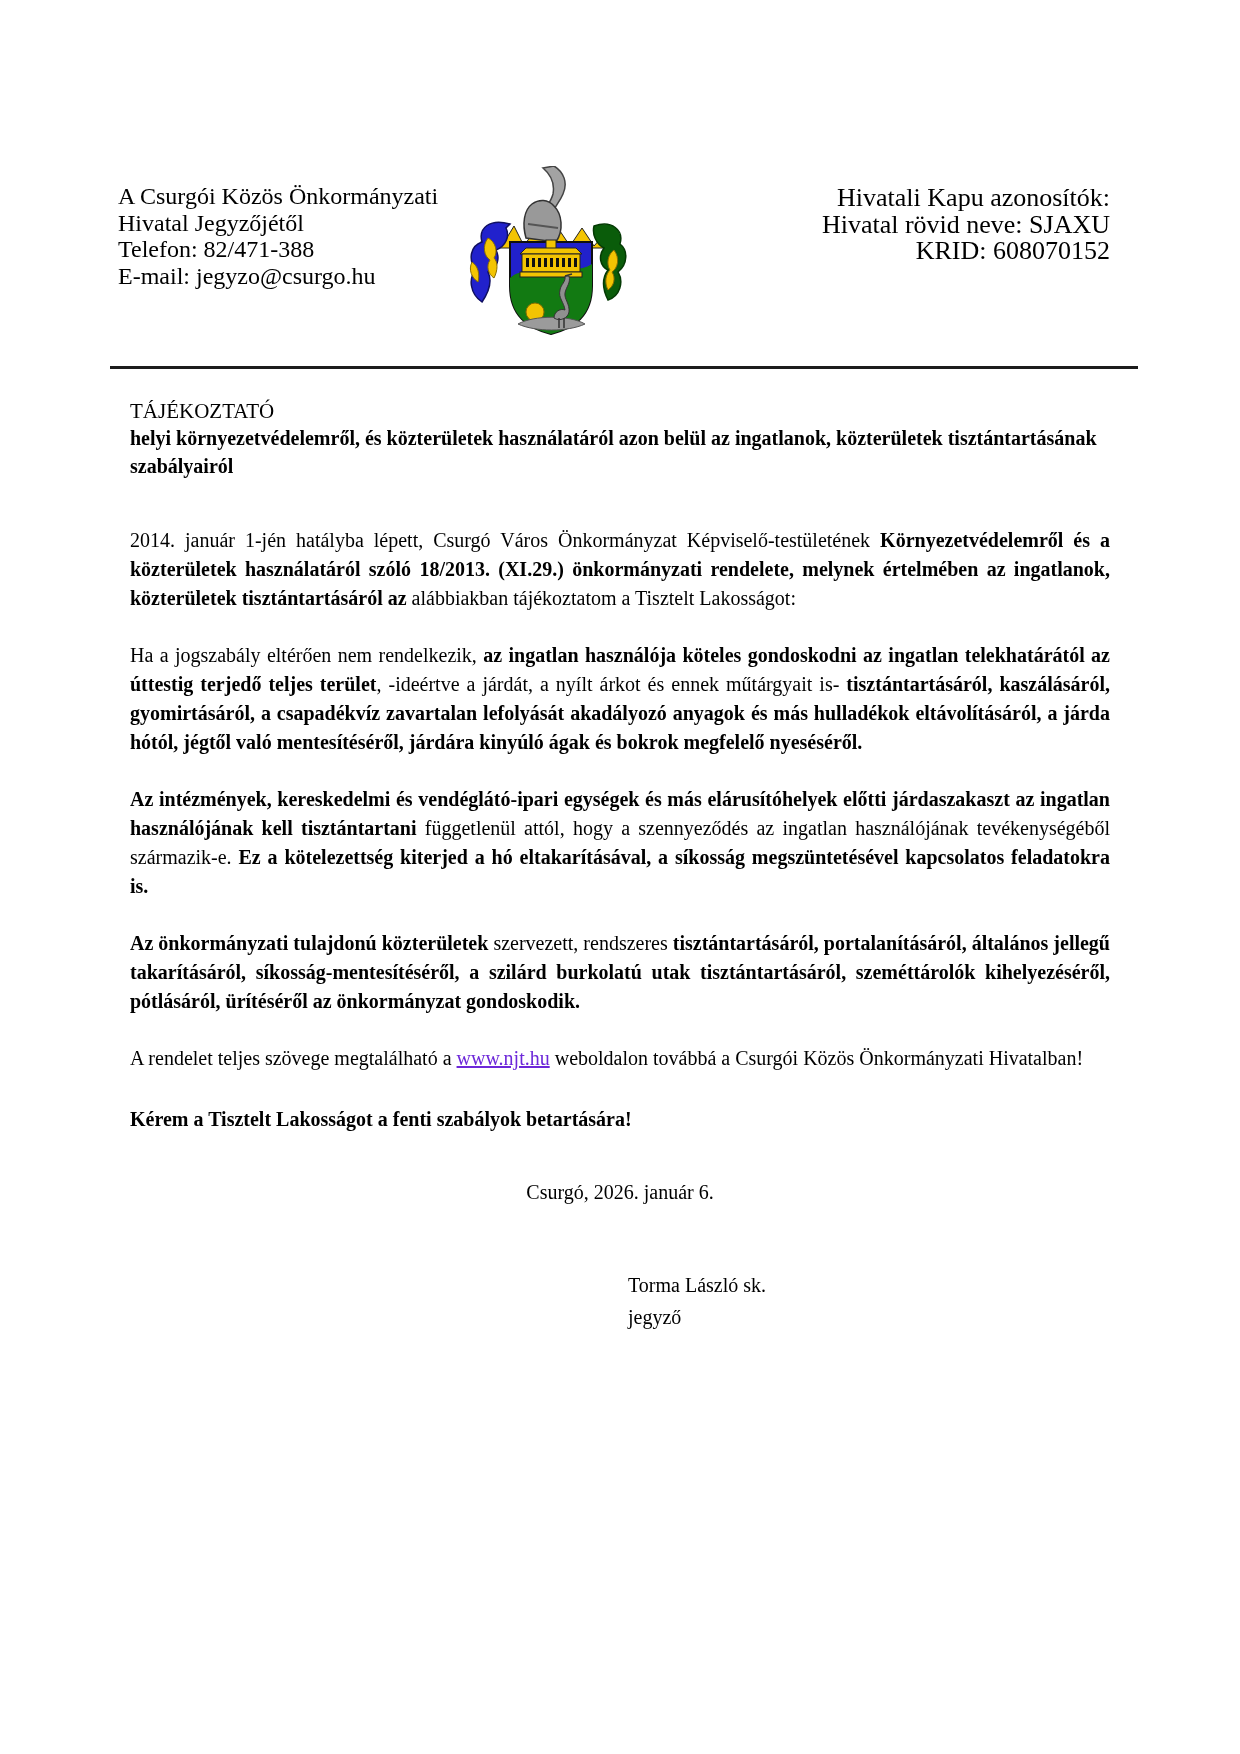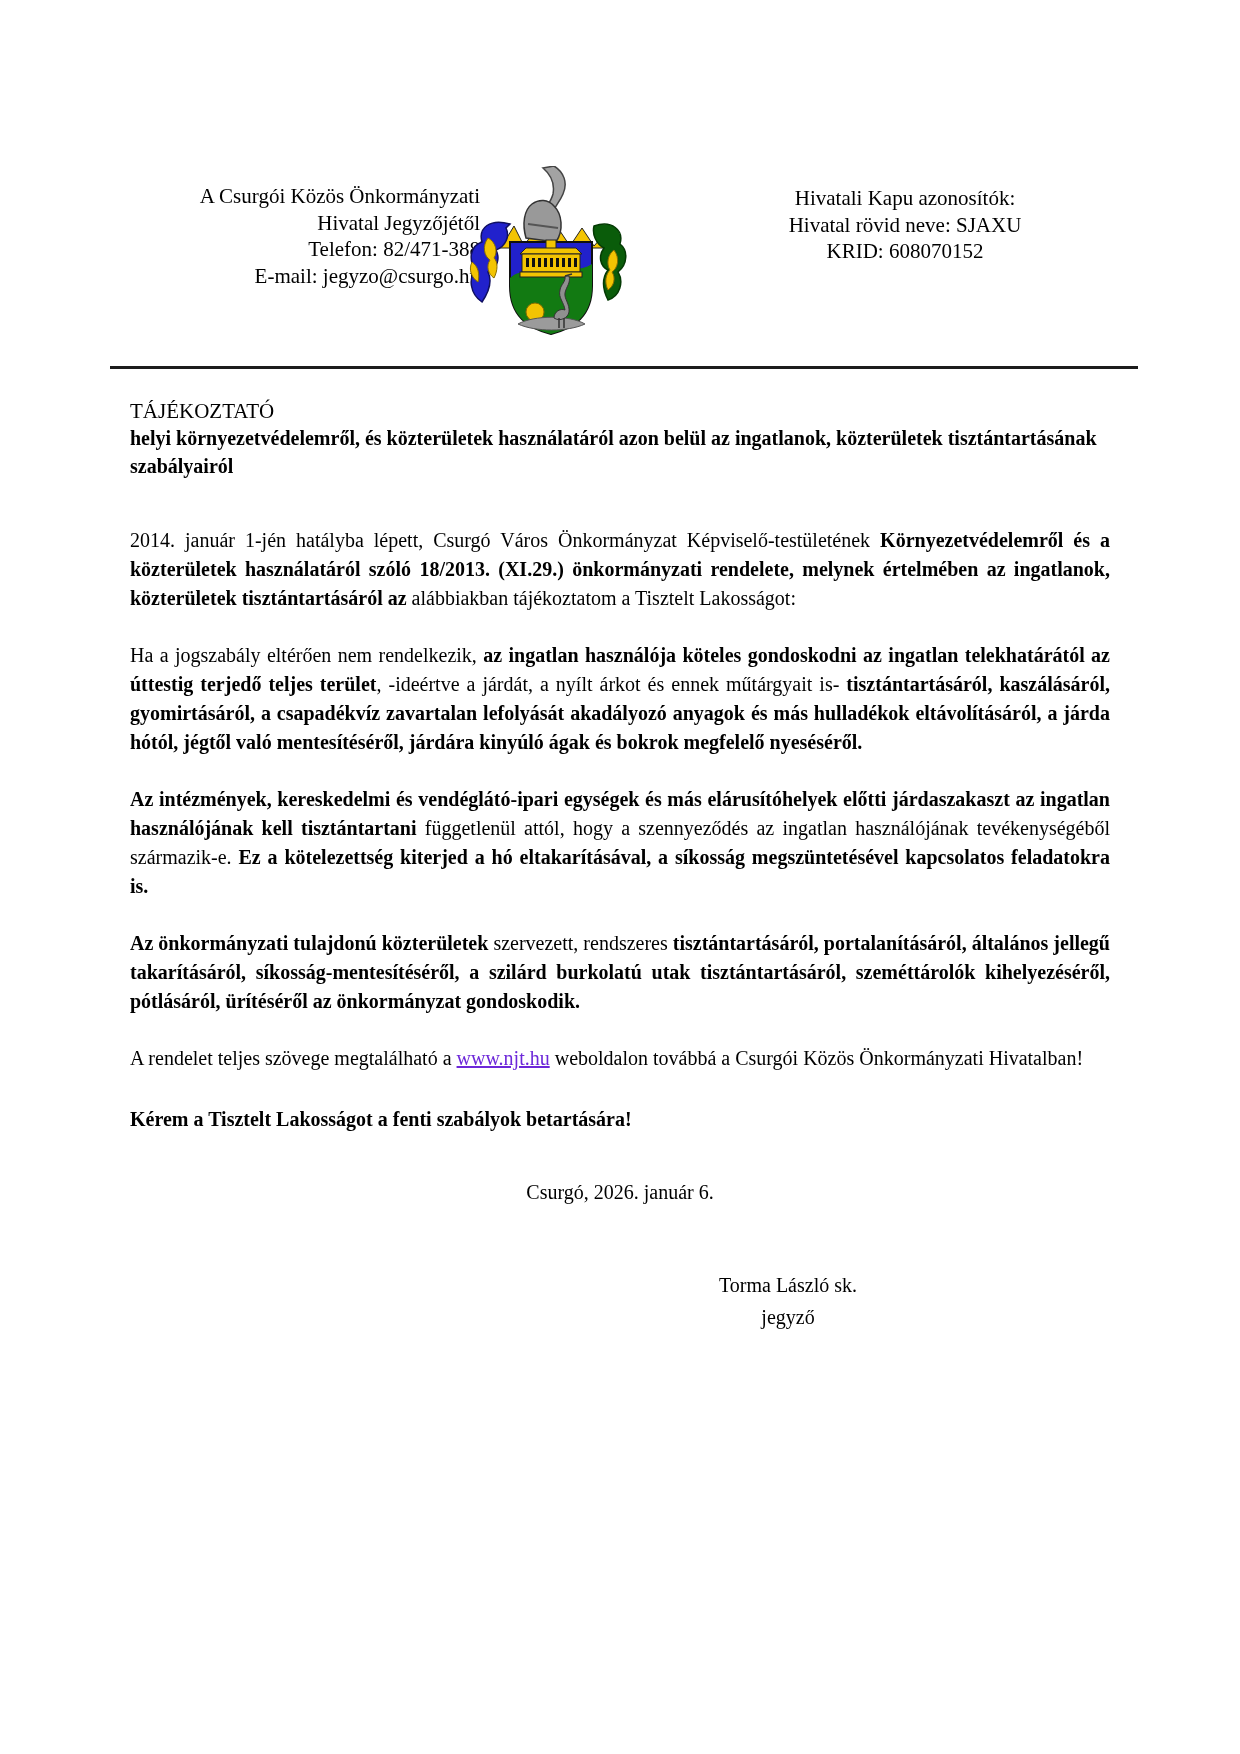--- a/index.html
+++ b/index.html
@@ -2,38 +2,38 @@
 <html><head>
 <meta charset="utf-8">
 <style>
   html,body{margin:0;padding:0;background:#ffffff;}
   .page{
     position:relative;width:1240px;height:1754px;background:#ffffff;
     font-family:"Liberation Serif", serif;color:#000;overflow:hidden;
   }
   .sender-block{
     position:absolute;left:118px;top:183px;width:362px;
-    text-align:right;font-size:21px;line-height:26.5px;
+    text-align:left;font-size:24px;line-height:26.5px;
   }
   .coa{position:absolute;left:458px;top:166px;width:172px;height:170px;}
   .kapu-block{
     position:absolute;left:700px;top:185px;width:410px;
-    text-align:center;font-size:21px;line-height:26.5px;
+    text-align:right;font-size:26px;line-height:26.5px;
   }
   .divider{position:absolute;left:110px;top:366px;width:1028px;border-top:3px solid #1c1c1c;}
   .content{position:absolute;left:130px;top:398px;width:980px;font-size:20px;line-height:29px;}
   .title{font-size:21px;line-height:26px;}
   .subtitle{text-align:left;font-weight:bold;line-height:28px;}
   .paras p{text-align:justify;margin:28px 0 0 0;}
   .paras p:first-child{margin-top:46px;}
   .b{font-weight:bold;}
   a.link{color:#6d28d9;text-decoration:underline;cursor:pointer;}
   .closing{text-align:left;font-weight:bold;margin-top:32px;}
   .dateline{margin-top:44px;text-align:center;}
-  .signature{margin-top:62px;margin-left:498px;width:320px;text-align:center;line-height:32px;}
+  .signature{margin-top:62px;margin-left:498px;width:320px;text-align:left;line-height:32px;}
 </style>
 </head>
 <body>
 
 <div class="page">
 
   <div class="sender-block">
     <div>A Csurgói Közös Önkormányzati</div>
     <div>Hivatal Jegyzőjétől</div>
     <div>Telefon: 82/471-388</div>

